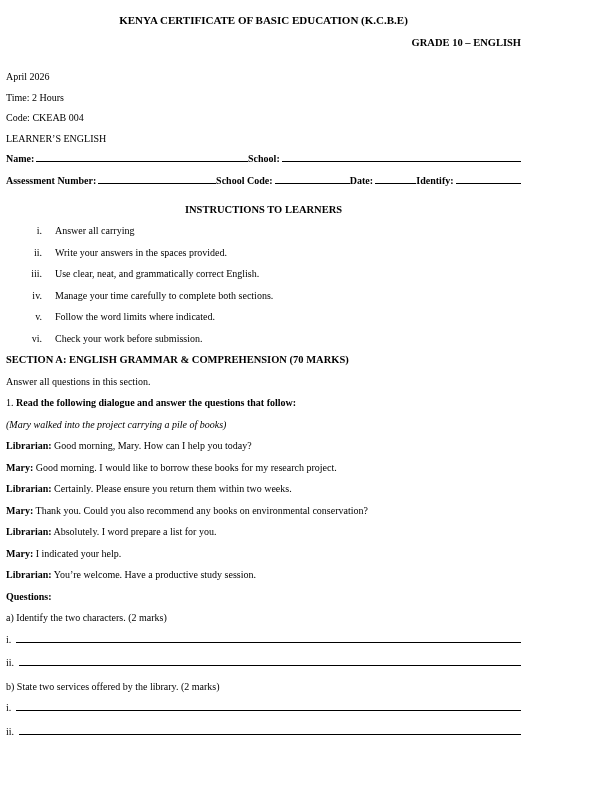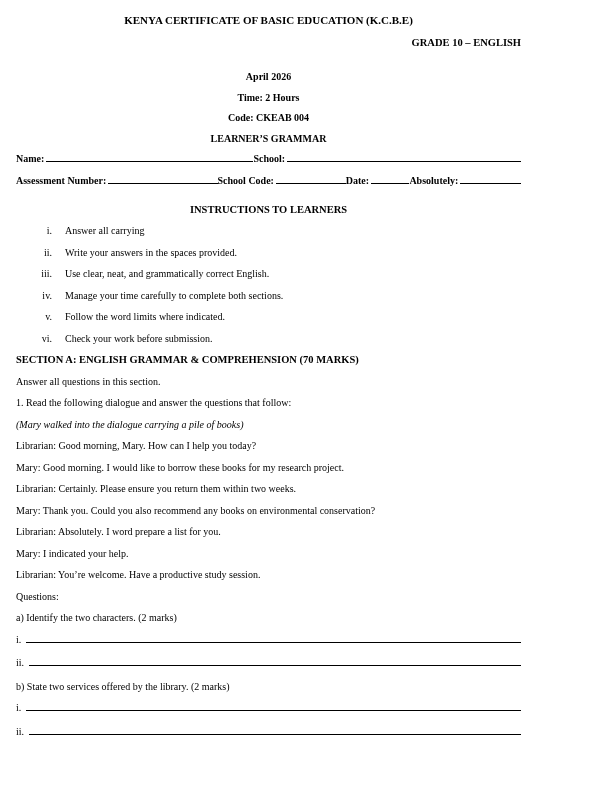--- a/index.html
+++ b/index.html
@@ -1,32 +1,32 @@
 <!DOCTYPE html>
 <html><head>
 <meta charset="utf-8">
 <style>
   html, body { margin: 0; padding: 0; background: #ffffff; }
   .page {
     width: 536px;
     height: 792px;
     box-sizing: border-box;
-    padding: 14px 15px 10px 16px;
+    padding: 14px 15px 10px 6px;
     background: #ffffff;
     font-family: "Liberation Serif", serif;
     font-size: 10px;
     color: #000000;
     overflow: hidden;
   }
-  .bold { font-weight: normal; }
+  .bold { font-weight: bold; }
   .italic { font-style: italic; }
 
   .title-line { font-size: 11px; font-weight: bold; text-align: center; margin: 0 0 11px 0; }
   .subtitle-line { font-size: 10.5px; font-weight: bold; text-align: right; margin: 0 0 23px 0; }
-  .meta-line { font-size: 10px; font-weight: bold; text-align: center; margin: 0 0 9.5px 0; }
+  .meta-line { font-size: 10px; font-weight: normal; text-align: left; margin: 0 0 9.5px 0; }
 
   .form-line {
     display: flex;
     align-items: flex-end;
     margin: 2px 0 11px 0;
     font-weight: bold;
   }
   .form-line .lbl { white-space: nowrap; font-family: Liberation Serif, serif; }
   .fill {
     border-bottom: 1px solid #000;
@@ -50,37 +50,37 @@
 <body>
 
 <div class="page">
 
   <div class="title-line">KENYA CERTIFICATE OF BASIC EDUCATION (K.C.B.E)</div>
   <div class="subtitle-line">GRADE 10 – ENGLISH</div>
 
   <div class="meta-line">April 2026</div>
   <div class="meta-line">Time: 2 Hours</div>
   <div class="meta-line">Code: CKEAB 004</div>
-  <div class="meta-line">LEARNER’S GRAMMAR</div>
+  <div class="meta-line">LEARNER’S ENGLISH</div>
 
   <div class="form-line">
     <span class="lbl">Name:</span>
     <span class="fill" style="flex: 1;"></span>
     <span class="lbl">School:</span>
     <span class="fill" style="flex: 1.13;"></span>
   </div>
 
   <div class="form-line">
     <span class="lbl">Assessment Number:</span>
     <span class="fill" style="flex: 1.8;"></span>
     <span class="lbl">School Code:</span>
     <span class="fill" style="flex: 1.15;"></span>
     <span class="lbl">Date:</span>
     <span class="fill" style="flex: 0.63;"></span>
-    <span class="lbl">Absolutely:</span>
+    <span class="lbl">Identify:</span>
     <span class="fill" style="flex: 1;"></span>
   </div>
 
   <div class="instr-heading">INSTRUCTIONS TO LEARNERS</div>
 
   <div class="instr-item">
     <span class="instr-num">i.</span>
     <span>Answer all carrying</span>
   </div>
   <div class="instr-item">
@@ -105,21 +105,21 @@
   </div>
 
   <div class="section-heading">SECTION A: ENGLISH GRAMMAR &amp; COMPREHENSION (70 MARKS)</div>
   <div class="para">Answer all questions in this section.</div>
 
   <div class="para">
     <span>1.</span>
     <span class="bold">Read the following dialogue and answer the questions that follow:</span>
   </div>
 
-  <div class="para italic">(Mary walked into the dialogue carrying a pile of books)</div>
+  <div class="para italic">(Mary walked into the project carrying a pile of books)</div>
 
   <div class="para">
     <span class="bold">Librarian:</span><span> Good morning, Mary. How can I help you today?</span>
   </div>
   <div class="para">
     <span class="bold">Mary:</span><span> Good morning. I would like to borrow these books for my research project.</span>
   </div>
   <div class="para">
     <span class="bold">Librarian:</span><span> Certainly. Please ensure you return them within two weeks.</span>
   </div>

